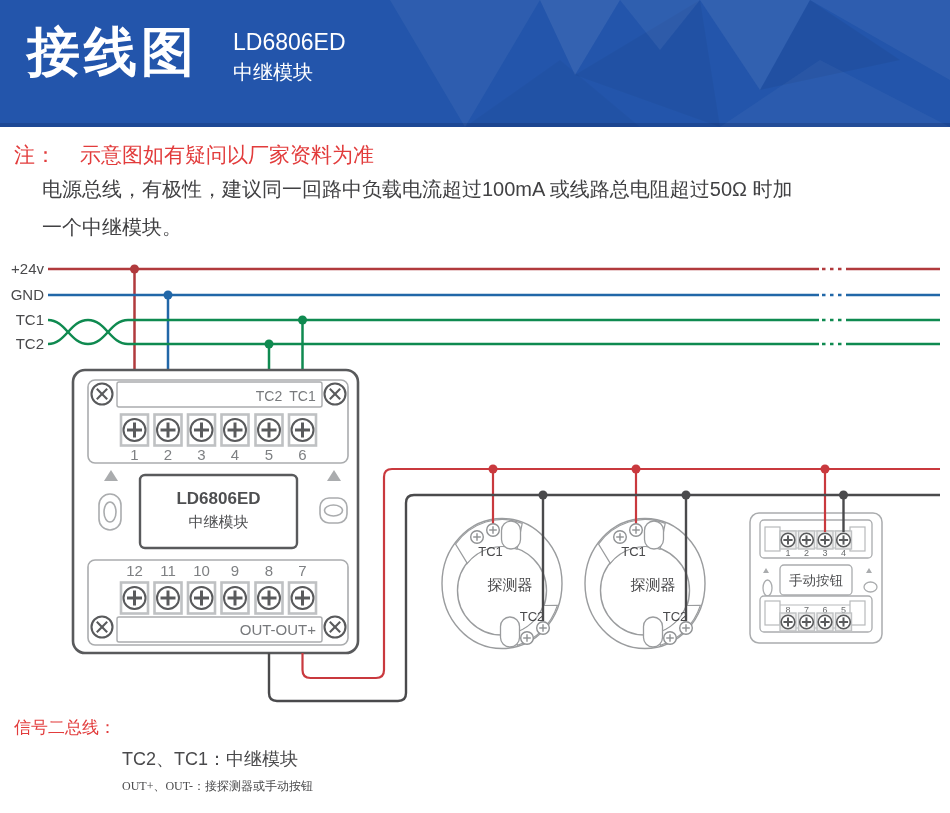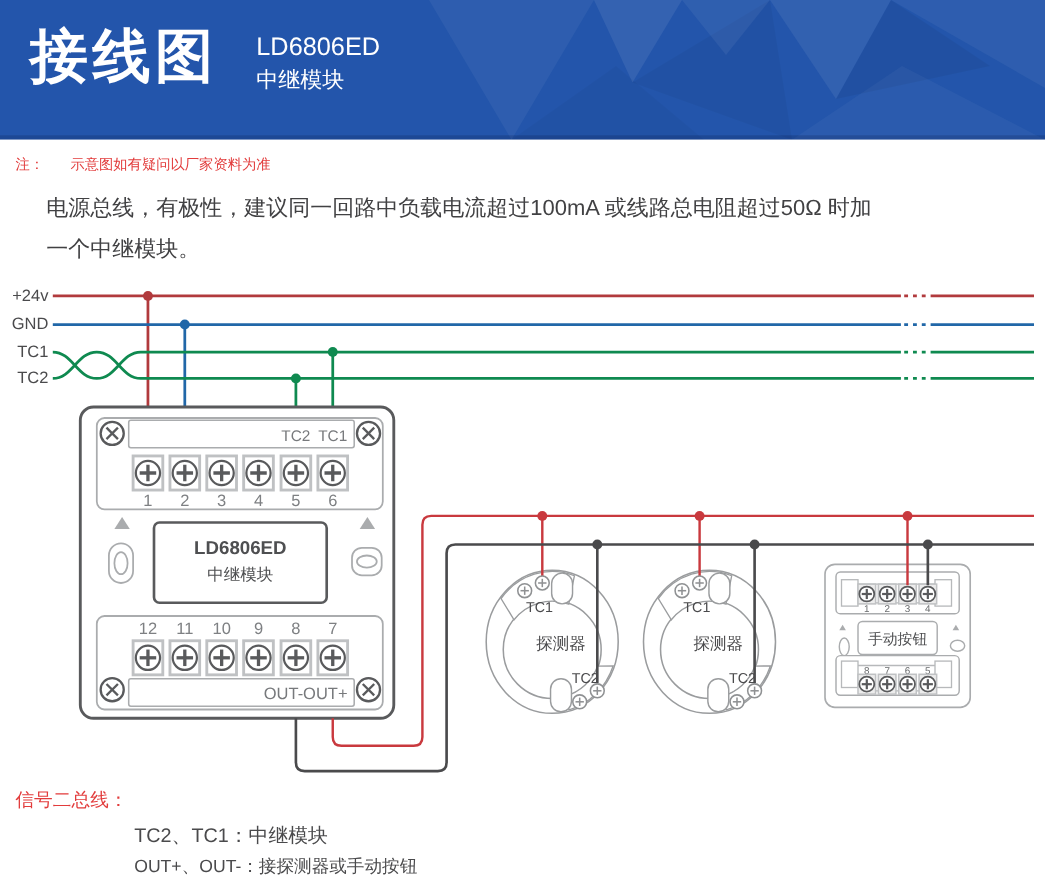--- a/index.html
+++ b/index.html
@@ -7,31 +7,31 @@
   .page { position:relative; width:950px; height:813px; background:#fff; overflow:hidden; }
 
   
   .header { position:absolute; left:0; top:0; width:950px; height:127px; }
   .header svg { position:absolute; left:0; top:0; }
   .h-title { position:absolute; left:27px; top:22px; font-size:53px; line-height:60px; font-weight:bold; color:#ffffff; letter-spacing:4px; }
   .h-model { position:absolute; left:233px; top:29px; font-size:23px; color:#ffffff; }
   .h-sub   { position:absolute; left:233px; top:59px; font-size:20px; color:#ffffff; }
 
   
-  .note-line { position:absolute; left:14px; top:141px; font-size:13px; color:#e23c3c; }
+  .note-line { position:absolute; left:14px; top:141px; font-size:21px; color:#e23c3c; }
   .note-line .gap { display:inline-block; width:24px; }
   .note-body { position:absolute; left:14px; top:170px; width:920px; font-size:20px; line-height:38px; color:#414143;margin-left:28px; }
 
   
   .diagram { position:absolute; left:0; top:255px; width:950px; height:460px; }
 
   
   .legend-title { position:absolute; left:14px; top:716px; font-size:17px; color:#e23c3c; }
   .legend-item1 { position:absolute; left:122px; top:747px; font-size:18px; color:#4a4a4c; }
-  .legend-item2 { position:absolute; left:122px; top:778px; font-size:16px; color:#4a4a4c; }
+  .legend-item2 { position:absolute; left:122px; top:778px; font-size:12px; color:#4a4a4c;font-family:Liberation Serif, serif; }
 
   text { font-family:"Liberation Sans","DejaVu Sans",sans-serif; }
 </style>
 </head>
 <body>
 
 <div class="page">
 
   <div class="header">
     <svg width="950" height="127" viewBox="0 0 950 127">

